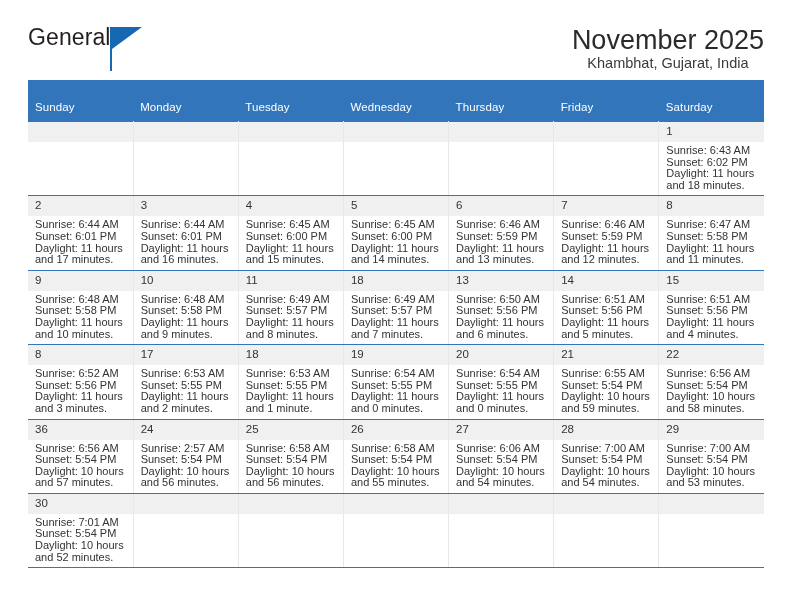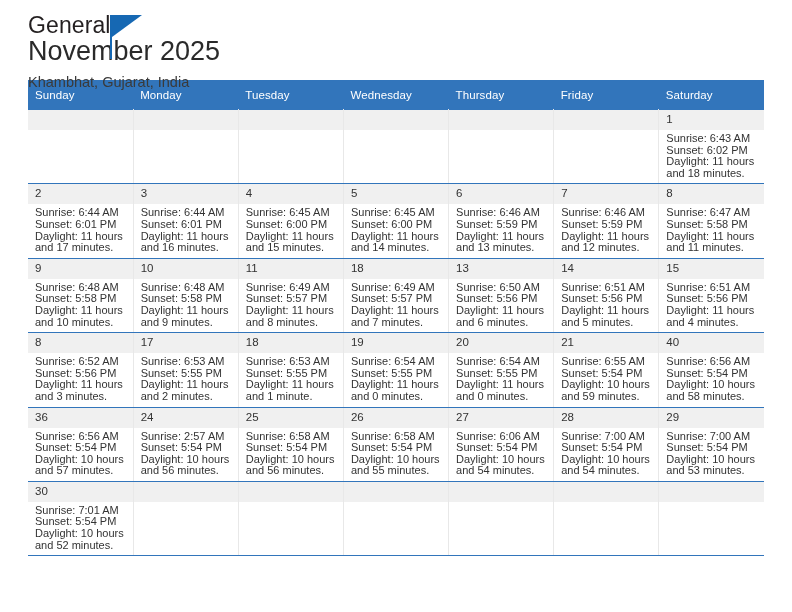--- a/index.html
+++ b/index.html
@@ -21,24 +21,23 @@
     height: 612px;
     box-sizing: border-box;
     padding: 0 28px;
   }
 
   
   .top-bar {
     display: flex;
     align-items: flex-start;
     justify-content: space-between;
-    padding-top: 14px;
+    padding-top: 26px;
     height: 72px;
     box-sizing: border-box;
-    flex-direction: column;
   }
 
   .logo {
     position: relative;
     width: 130px;
     height: 52px;
     line-height: 1;
     user-select: none;
   }
   .logo-general {
@@ -66,49 +65,49 @@
   .logo-stem {
     position: absolute;
     left: 82px;
     top: 1px;
     width: 2px;
     height: 44px;
     background: #1668b3;
   }
 
   .title-block {
-    text-align: left;
+    text-align: center;
   }
   .cal-title {
     font-size: 27px;
     color: #2a2a2a;
     line-height: 1.05;
     font-weight: normal;
     margin: 0;
   }
   .cal-subtitle {
     font-size: 14.5px;
     color: #3a3a3a;
-    margin-top: 9px;
+    margin-top: 1px;
   }
 
   
   .calendar {
     width: 736px;
     border-collapse: collapse;
     table-layout: fixed;
     margin-top: 8px;
   }
   .calendar th {
     background: #3275bb;
     color: #ffffff;
     font-weight: normal;
     font-size: 11.5px;
     text-align: left;
-    padding: 5px 0 5px 7px;
+    padding: 17px 0 5px 7px;
     height: 19px;
     border: none;
     letter-spacing: .1px;
   }
 
   .calendar td {
     vertical-align: top;
     width: 105.14px;
     height: 63px;
     padding: 0;
@@ -384,21 +383,21 @@
           <td>
             <div class="daynum">21</div>
             <div class="cellbody">
               <div>Sunrise: 6:55 AM</div>
               <div>Sunset: 5:54 PM</div>
               <div>Daylight: 10 hours</div>
               <div>and 59 minutes.</div>
             </div>
           </td>
           <td>
-            <div class="daynum">40</div>
+            <div class="daynum">22</div>
             <div class="cellbody">
               <div>Sunrise: 6:56 AM</div>
               <div>Sunset: 5:54 PM</div>
               <div>Daylight: 10 hours</div>
               <div>and 58 minutes.</div>
             </div>
           </td>
         </tr>
         <tr>
           <td>

